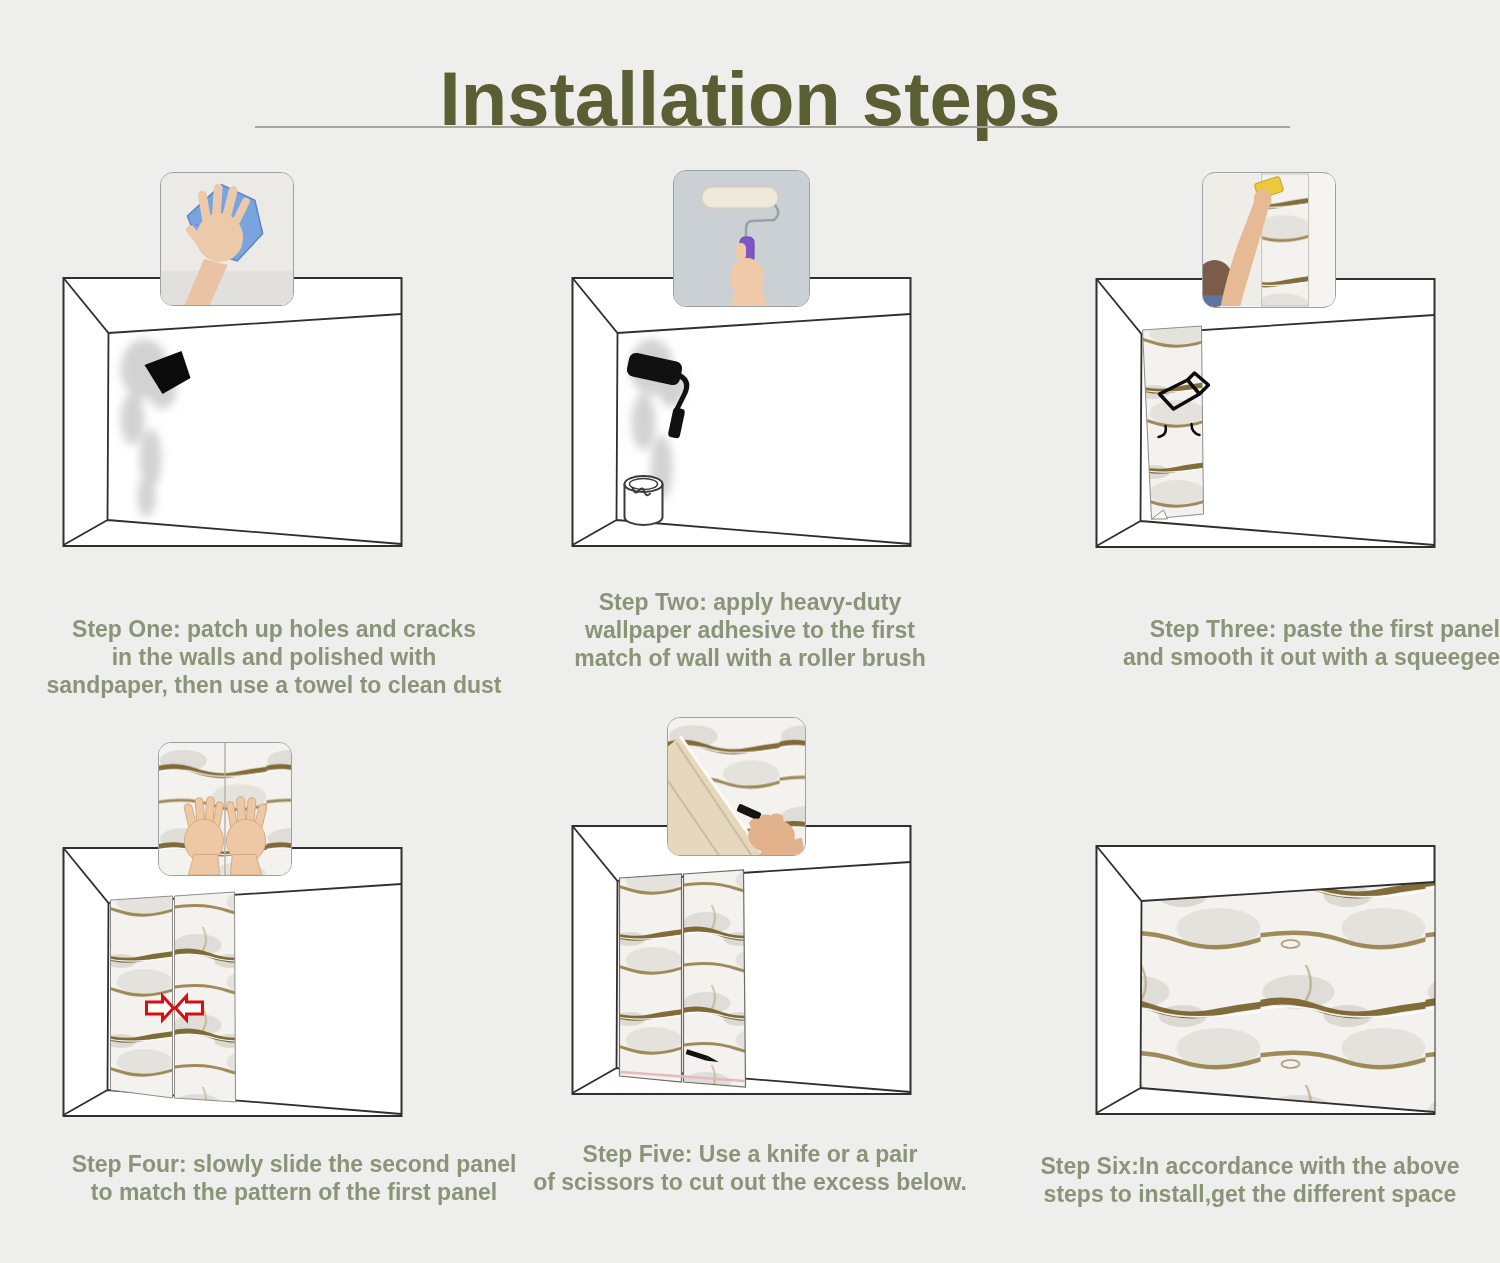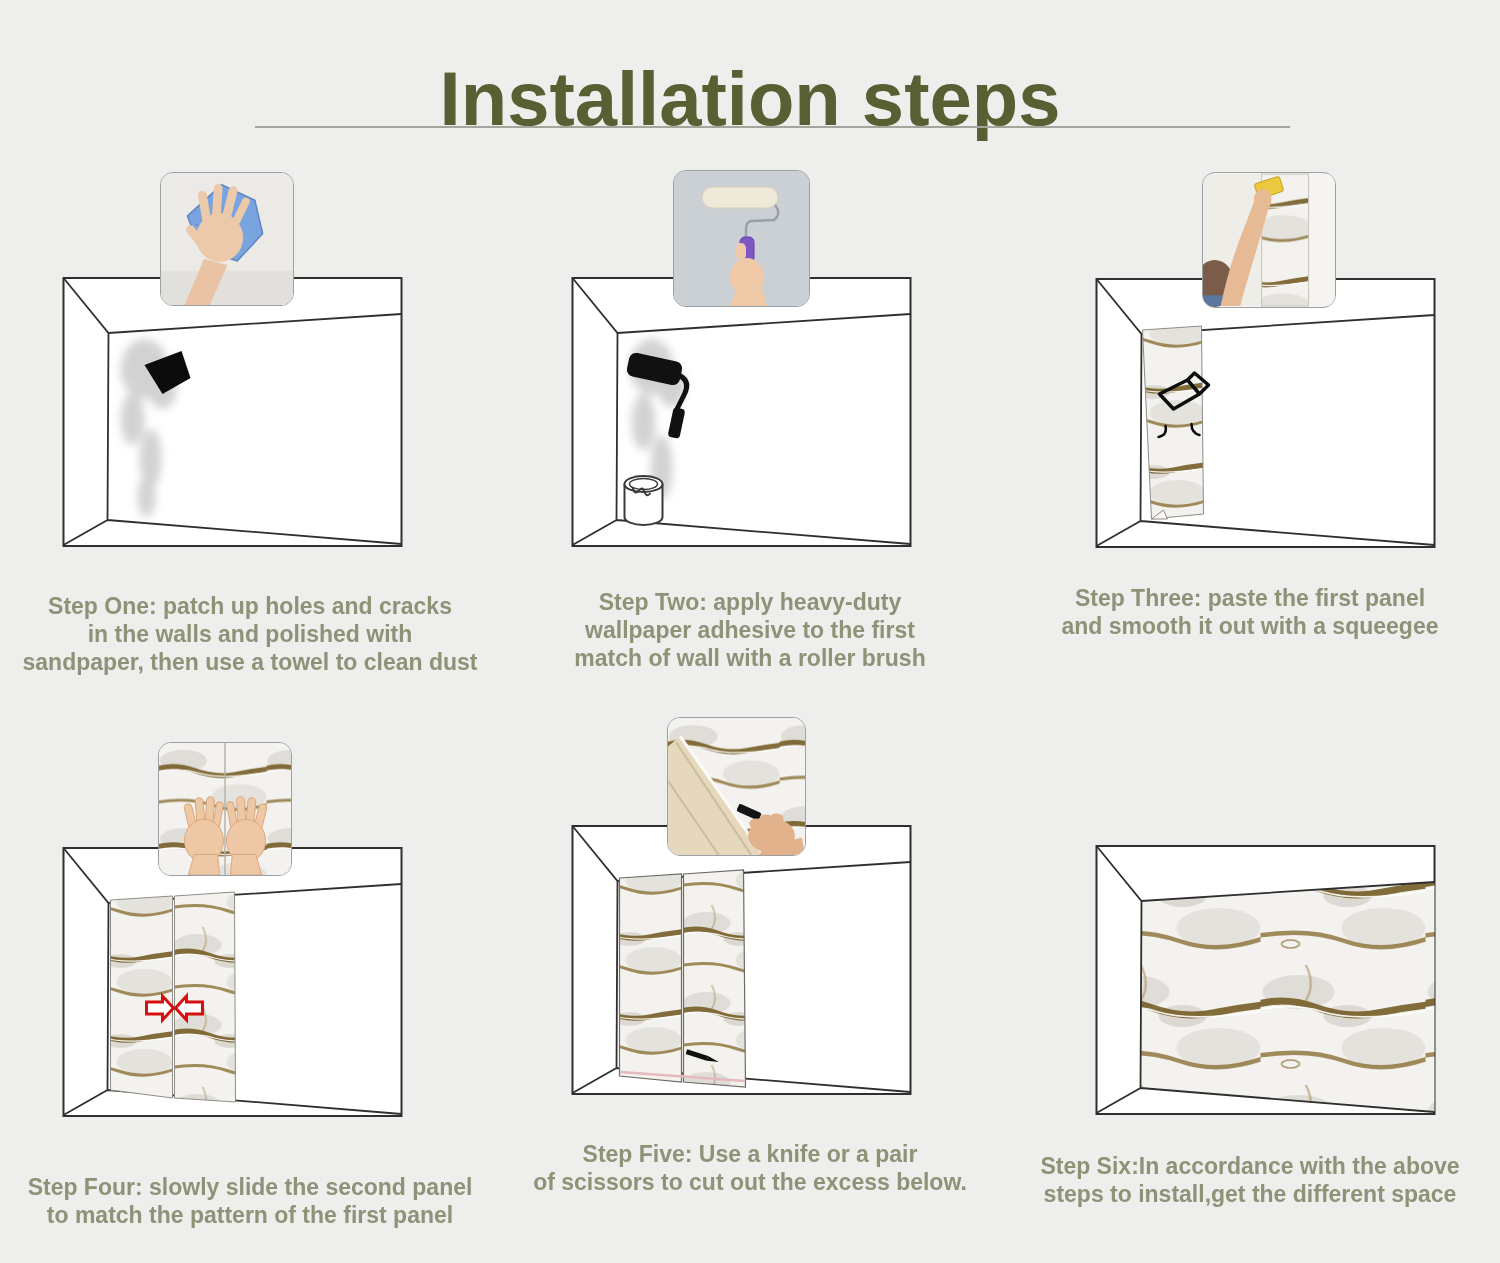--- a/index.html
+++ b/index.html
@@ -52,21 +52,21 @@
       <path d="M1 1 L46 56 L339 37 M46 56 L45 243 M45 243 L1 268 M45 243 L339 267" fill="none" stroke="#2f2f2f" stroke-width="1.8"></path>
       <g filter="url(#b1)" fill="#c7c7c7" opacity=".8">
         <ellipse cx="82" cy="92" rx="24" ry="30"></ellipse>
         <ellipse cx="70" cy="142" rx="12" ry="26"></ellipse>
         <ellipse cx="88" cy="182" rx="11" ry="30"></ellipse>
         <ellipse cx="84" cy="220" rx="9" ry="20"></ellipse>
         <ellipse cx="100" cy="112" rx="14" ry="20"></ellipse>
       </g>
       <polygon points="82,88 119,74 128,101 100,117" fill="#0b0b0b"></polygon>
     </svg>
-    <p class="caption" style="top:432px;">Step One: patch up holes and cracks
+    <p class="caption" style="top:455px;padding-left:24px;">Step One: patch up holes and cracks
 in the walls and polished with
 sandpaper, then use a towel to clean dust</p>
   </section>
 
   <section class="cell" style="left:500px;top:160px;">
     <div class="inset" style="left:173px;top:10px;width:135px;height:135px;">
       <svg width="135" height="135" viewBox="0 0 135 135">
         <rect width="135" height="135" fill="#cbd0d4"></rect>
         <rect x="28" y="16" width="76" height="21" rx="10.5" fill="#efe9da" stroke="#d6cdb8"></rect>
         <path d="M101 34 q7 9 -1 15 l-23 1 q-5 1 -5 8 l0 10" fill="none" stroke="#9aa0a5" stroke-width="2.5"></path>
@@ -146,21 +146,21 @@
       <rect x="1" y="1" width="338" height="268" fill="#ffffff" stroke="#2f2f2f" stroke-width="2"></rect>
       <path d="M1 1 L46 56 L339 37 M46 56 L45 243 M45 243 L1 268 M45 243 L339 267" fill="none" stroke="#2f2f2f" stroke-width="1.8"></path>
       <polygon points="47,52 106,48 108,236 56,241" fill="url(#m3)" stroke="#8f8d85" stroke-width="1"></polygon>
       <path d="M56 241 l12 -9 l4 9 z" fill="#fbfaf7" stroke="#8f8d85" stroke-width="1"></path>
       <g fill="none" stroke="#0d0d0d" stroke-width="3.5" stroke-linejoin="round">
         <polygon points="64,116 92,102 104,116 78,131"></polygon>
         <polyline points="92,102 99,95 113,107 104,116"></polyline>
       </g>
       <path d="M70 148 q2 9 -7 11 M96 146 q0 9 8 11" stroke="#0d0d0d" stroke-width="2.5" fill="none" stroke-linecap="round"></path>
     </svg>
-    <p class="caption" style="top:424px;">Step Three: paste the first panel
+    <p class="caption" style="top:455px;text-align:right;">Step Three: paste the first panel
 and smooth it out with a squeegee</p>
   </section>
 
   <section class="cell" style="left:0;top:730px;">
     <div class="inset" style="left:158px;top:12px;width:132px;height:132px;">
       <svg width="132" height="132" viewBox="0 0 135 135">
         <defs>
           <pattern id="mi4" width="110" height="80" patternUnits="userSpaceOnUse">
             <rect width="110" height="80" fill="#f3f2ee"></rect>
             <ellipse cx="25" cy="18" rx="24" ry="11" fill="#dfddd7"></ellipse>
@@ -203,21 +203,21 @@
       </defs>
       <rect x="1" y="1" width="338" height="268" fill="#ffffff" stroke="#2f2f2f" stroke-width="2"></rect>
       <path d="M1 1 L46 56 L339 37 M46 56 L45 243 M45 243 L1 268 M45 243 L339 267" fill="none" stroke="#2f2f2f" stroke-width="1.8"></path>
       <polygon points="48,53 110,49 110,251 48,243" fill="url(#m4)" stroke="#8f8d85" stroke-width="1"></polygon>
       <polygon points="112,49 172,45 173,255 112,251" fill="url(#m4)" stroke="#8f8d85" stroke-width="1"></polygon>
       <g fill="#ffffff" stroke="#d60f0f" stroke-width="3" stroke-linejoin="miter">
         <polygon points="84,155 100,155 100,149 111,161 100,173 100,167 84,167"></polygon>
         <polygon points="140,155 124,155 124,149 113,161 124,173 124,167 140,167"></polygon>
       </g>
     </svg>
-    <p class="caption" style="top:443px;">Step Four: slowly slide the second panel
+    <p class="caption" style="top:420px;margin-left:44px;">Step Four: slowly slide the second panel
 to match the pattern of the first panel</p>
   </section>
 
   <section class="cell" style="left:500px;top:708px;">
     <div class="inset" style="left:167px;top:9px;width:137px;height:137px;">
       <svg width="137" height="137" viewBox="0 0 135 135">
         <defs>
           <pattern id="mi5" width="110" height="80" patternUnits="userSpaceOnUse">
             <rect width="110" height="80" fill="#f3f2ee"></rect>
             <ellipse cx="25" cy="18" rx="24" ry="11" fill="#dfddd7"></ellipse>

